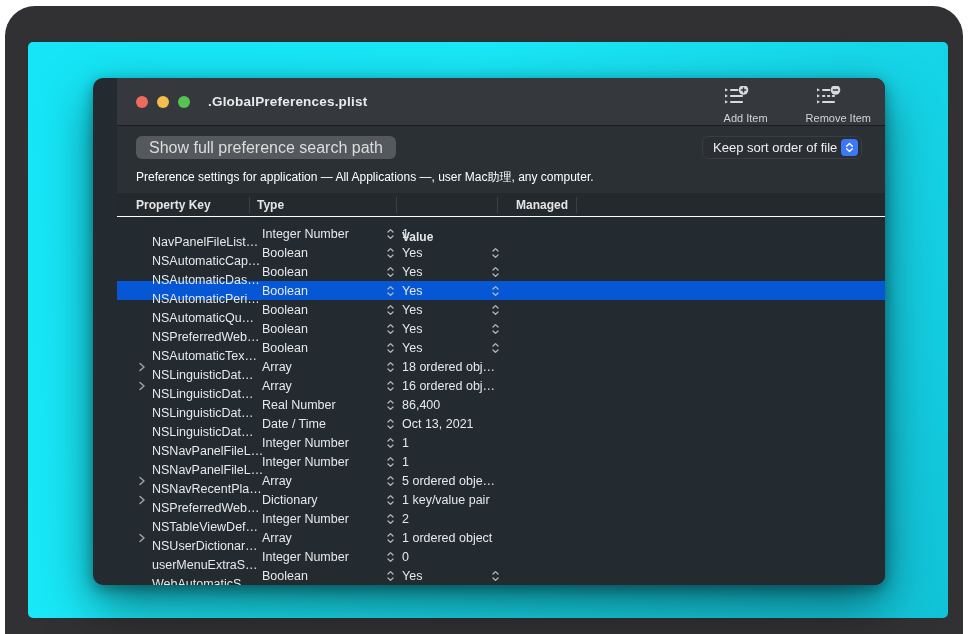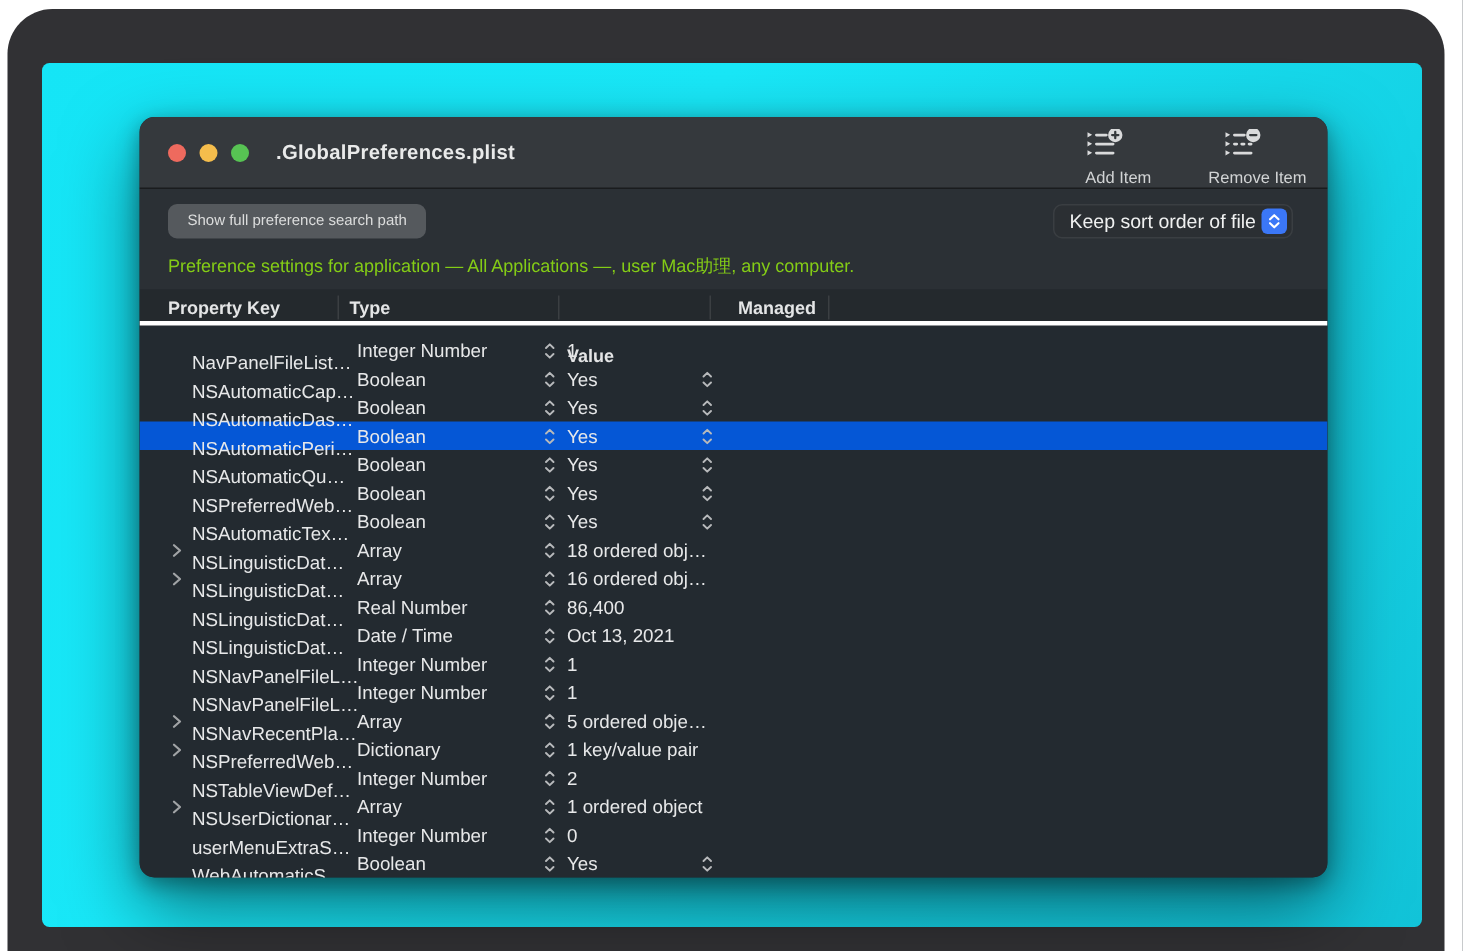--- a/index.html
+++ b/index.html
@@ -15,47 +15,47 @@
   .stage{position:relative;width:975px;height:634px;}
 
   .outer-frame{position:absolute;left:5px;top:6px;width:958px;height:660px;
     background:#313134;border-radius:30px;}
   .cyan-panel{position:absolute;left:28px;top:42px;width:920px;height:576px;
     border-radius:5px;
     background:linear-gradient(125deg,var(--cyan-a) 0%,#19e8f8 35%,var(--cyan-b) 100%);}
 
   .app-window{position:absolute;left:93px;top:78px;width:792px;height:507px;
     border-radius:10px;background:#232a30;overflow:hidden;
-    box-shadow:0 20px 50px rgba(0,0,0,.5),0 4px 14px rgba(0,0,0,.35);}
+    box-shadow:0 20px 50px rgba(0,0,0,.5),0 4px 14px rgba(0,0,0,.35);padding-left:24px;}
 
   
   .title-bar{height:48px;background:#35393d;border-bottom:1px solid #1a1c1e;
     display:flex;align-items:center;position:relative;}
   .lights{display:flex;gap:9px;padding-left:19px;}
   .light{width:12px;height:12px;border-radius:50%;border:none;}
   .light.red{background:var(--red);} .light.yellow{background:var(--yellow);} .light.green{background:var(--green);}
   .win-title{margin-left:18px;font-size:13.5px;font-weight:700;color:#e9eaea;letter-spacing:.2px;}
   .tb-actions{position:absolute;right:14px;top:8px;display:flex;gap:18px;}
   .tb-item{display:flex;flex-direction:column;align-items:center;gap:2px;cursor:default;}
   .tb-item .lbl{font-size:11px;color:#d2d4d5;margin-left:20px;}
 
   
   .controls{height:67px;background:#2b3035;position:relative;}
   .pill-btn{position:absolute;left:19px;top:10px;height:23px;padding:0 13px;
-    background:#55595d;border:none;border-radius:6px;color:#dcdddd;font-size:10px;
+    background:#55595d;border:none;border-radius:6px;color:#dcdddd;font-size:16px;
     font-family:inherit;display:flex;align-items:center;}
   .popup{position:absolute;right:23px;top:10px;width:160px;height:23px;
     background:#2b2f33;border:1px solid #3a3e42;border-radius:6px;color:#f0f1f1;
     font-size:13px;display:flex;align-items:center;padding-left:10px;}
   .popup .chev-box{position:absolute;right:3px;top:2px;width:17px;height:17px;
     border-radius:4px;background:var(--popup-accent);display:flex;align-items:center;justify-content:center;}
-  .desc{position:absolute;left:19px;top:43px;font-size:12px;color:#84cc16;}
+  .desc{position:absolute;left:19px;top:43px;font-size:12px;color:#ffffff;}
 
   
-  .thead{height:24px;background:#24292d;border-bottom:3px solid #ffffff;position:relative;}
+  .thead{height:24px;background:#24292d;border-bottom:1px solid #ffffff;position:relative;}
   .hcol{position:absolute;top:0;height:24px;display:flex;align-items:center;
     font-size:12px;font-weight:700;color:#e4e5e6;}
   .hdiv{position:absolute;top:4px;width:1px;height:16px;background:#3b3f42;}
 
   
   .tbody{height:368px;background:#232a30;padding-top:7px;}
   .prow{display:grid;grid-template-columns:15px 20px 110px 124px 16px 89px 16px auto;
     height:19px;align-items:center;font-size:12.5px;color:#e7e8e9;white-space:nowrap;}
   .prow.selected{background:var(--sel);}
   .dis{padding-left:6px;display:flex;align-items:center;}

